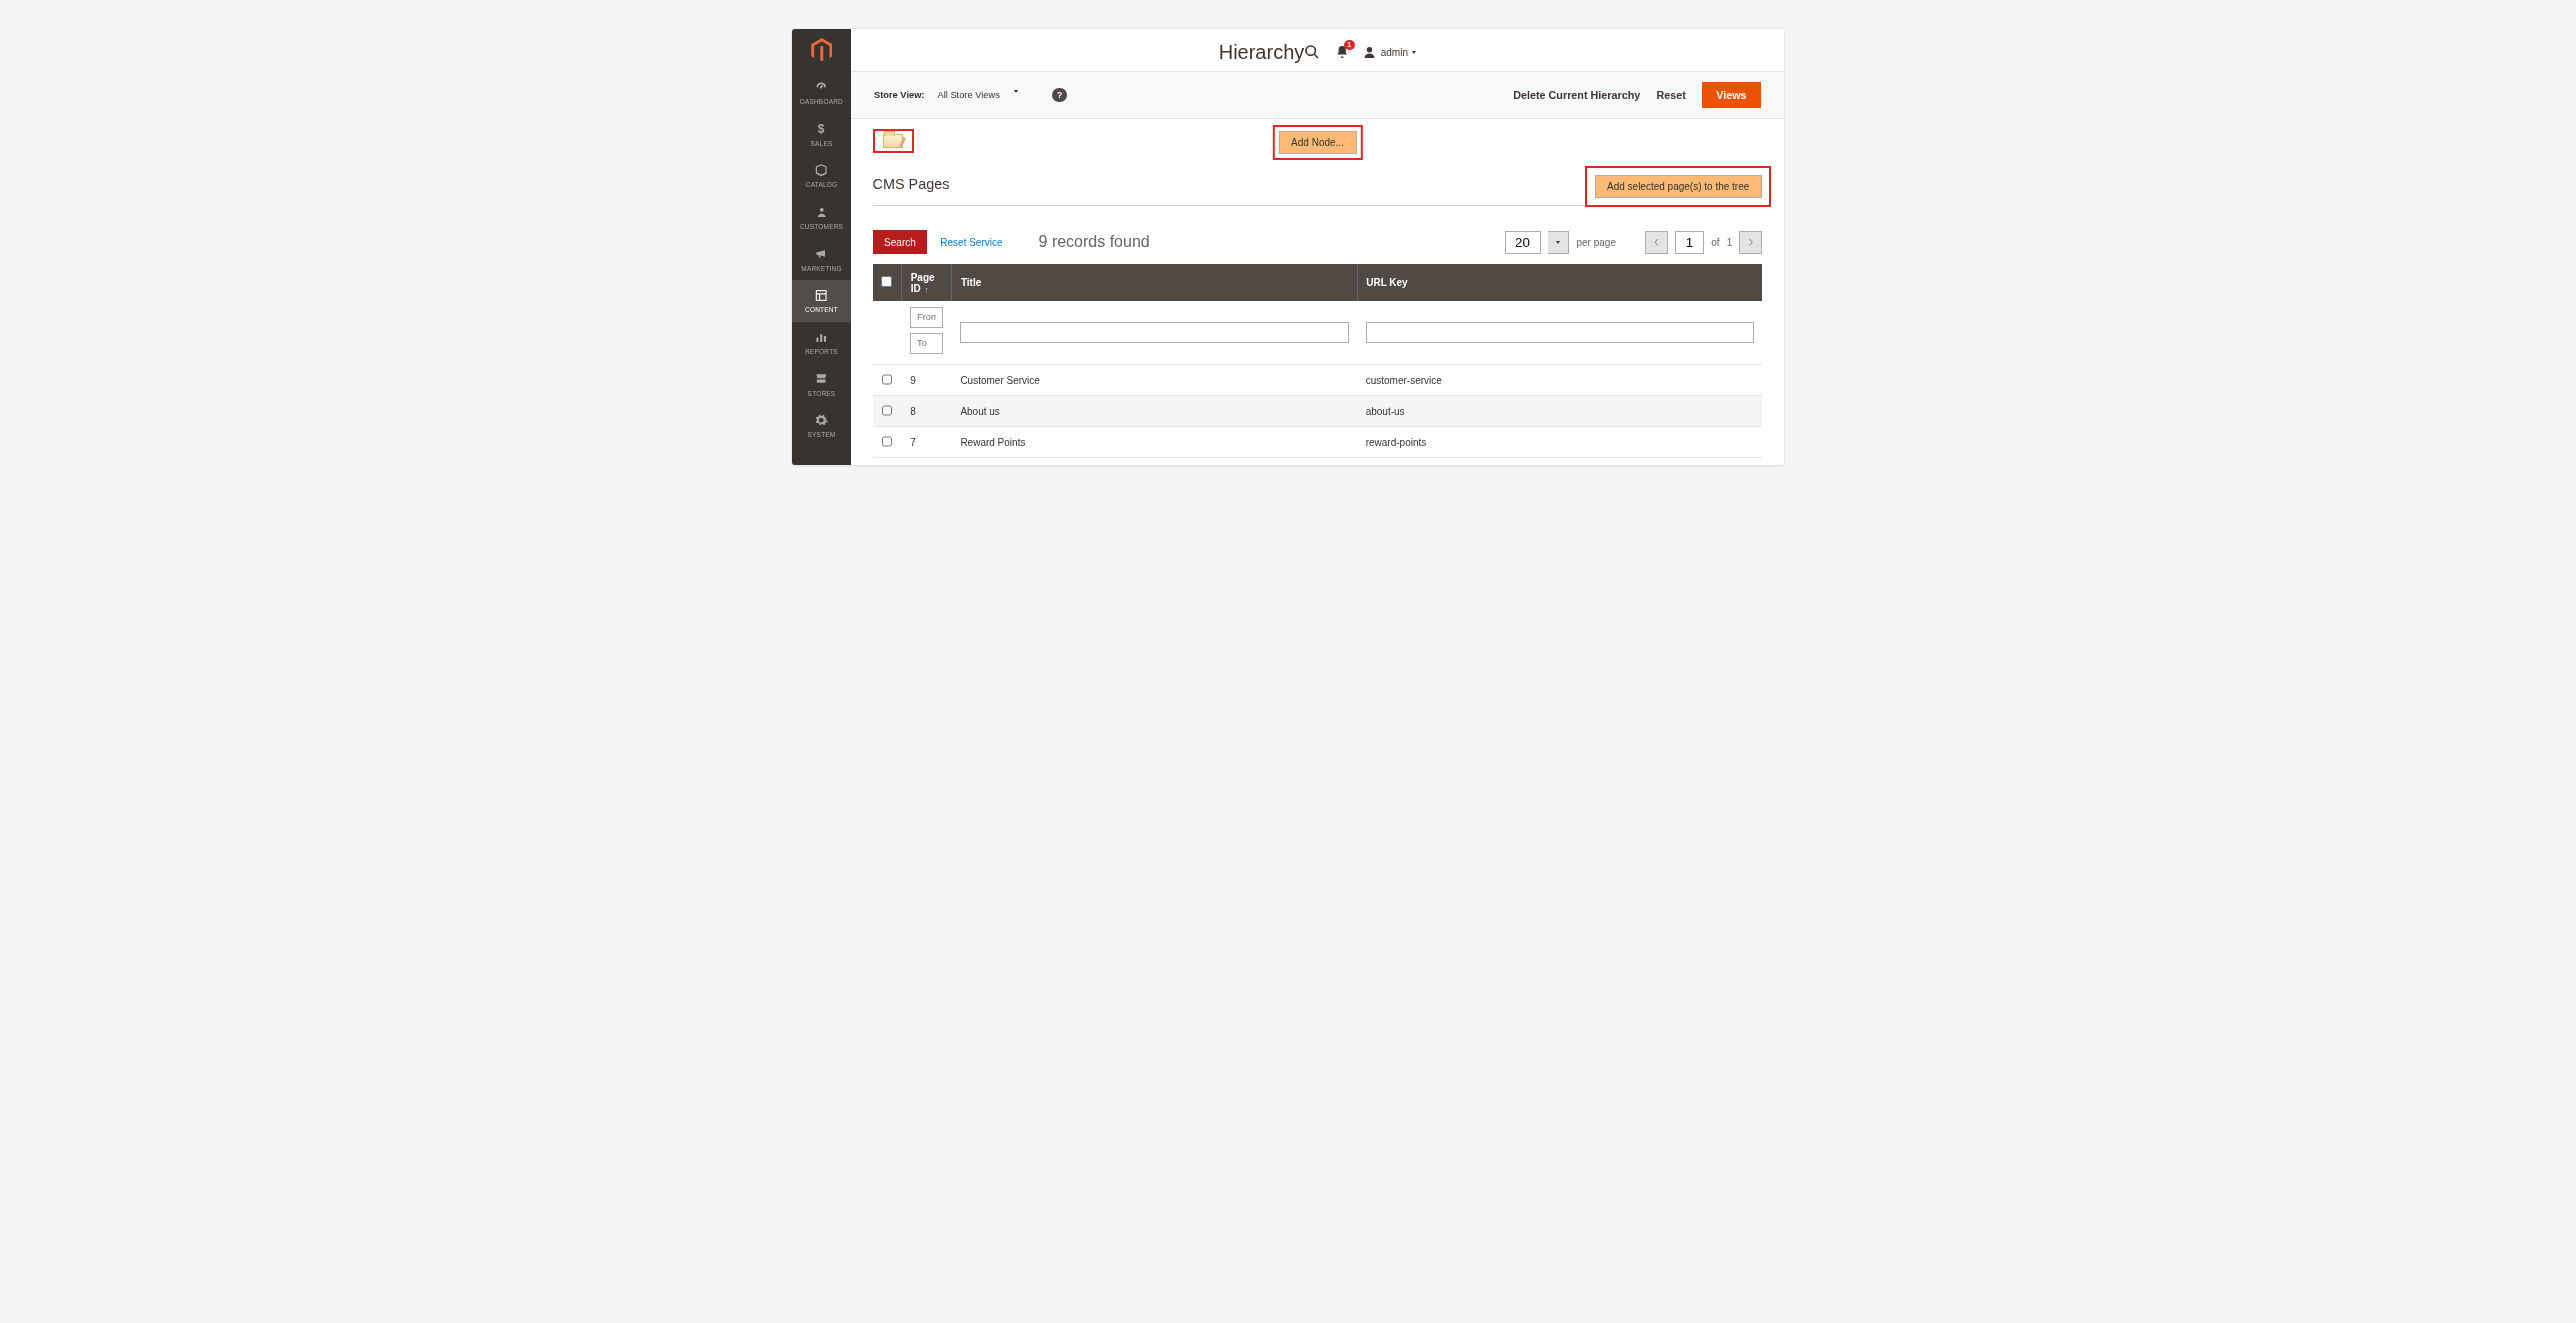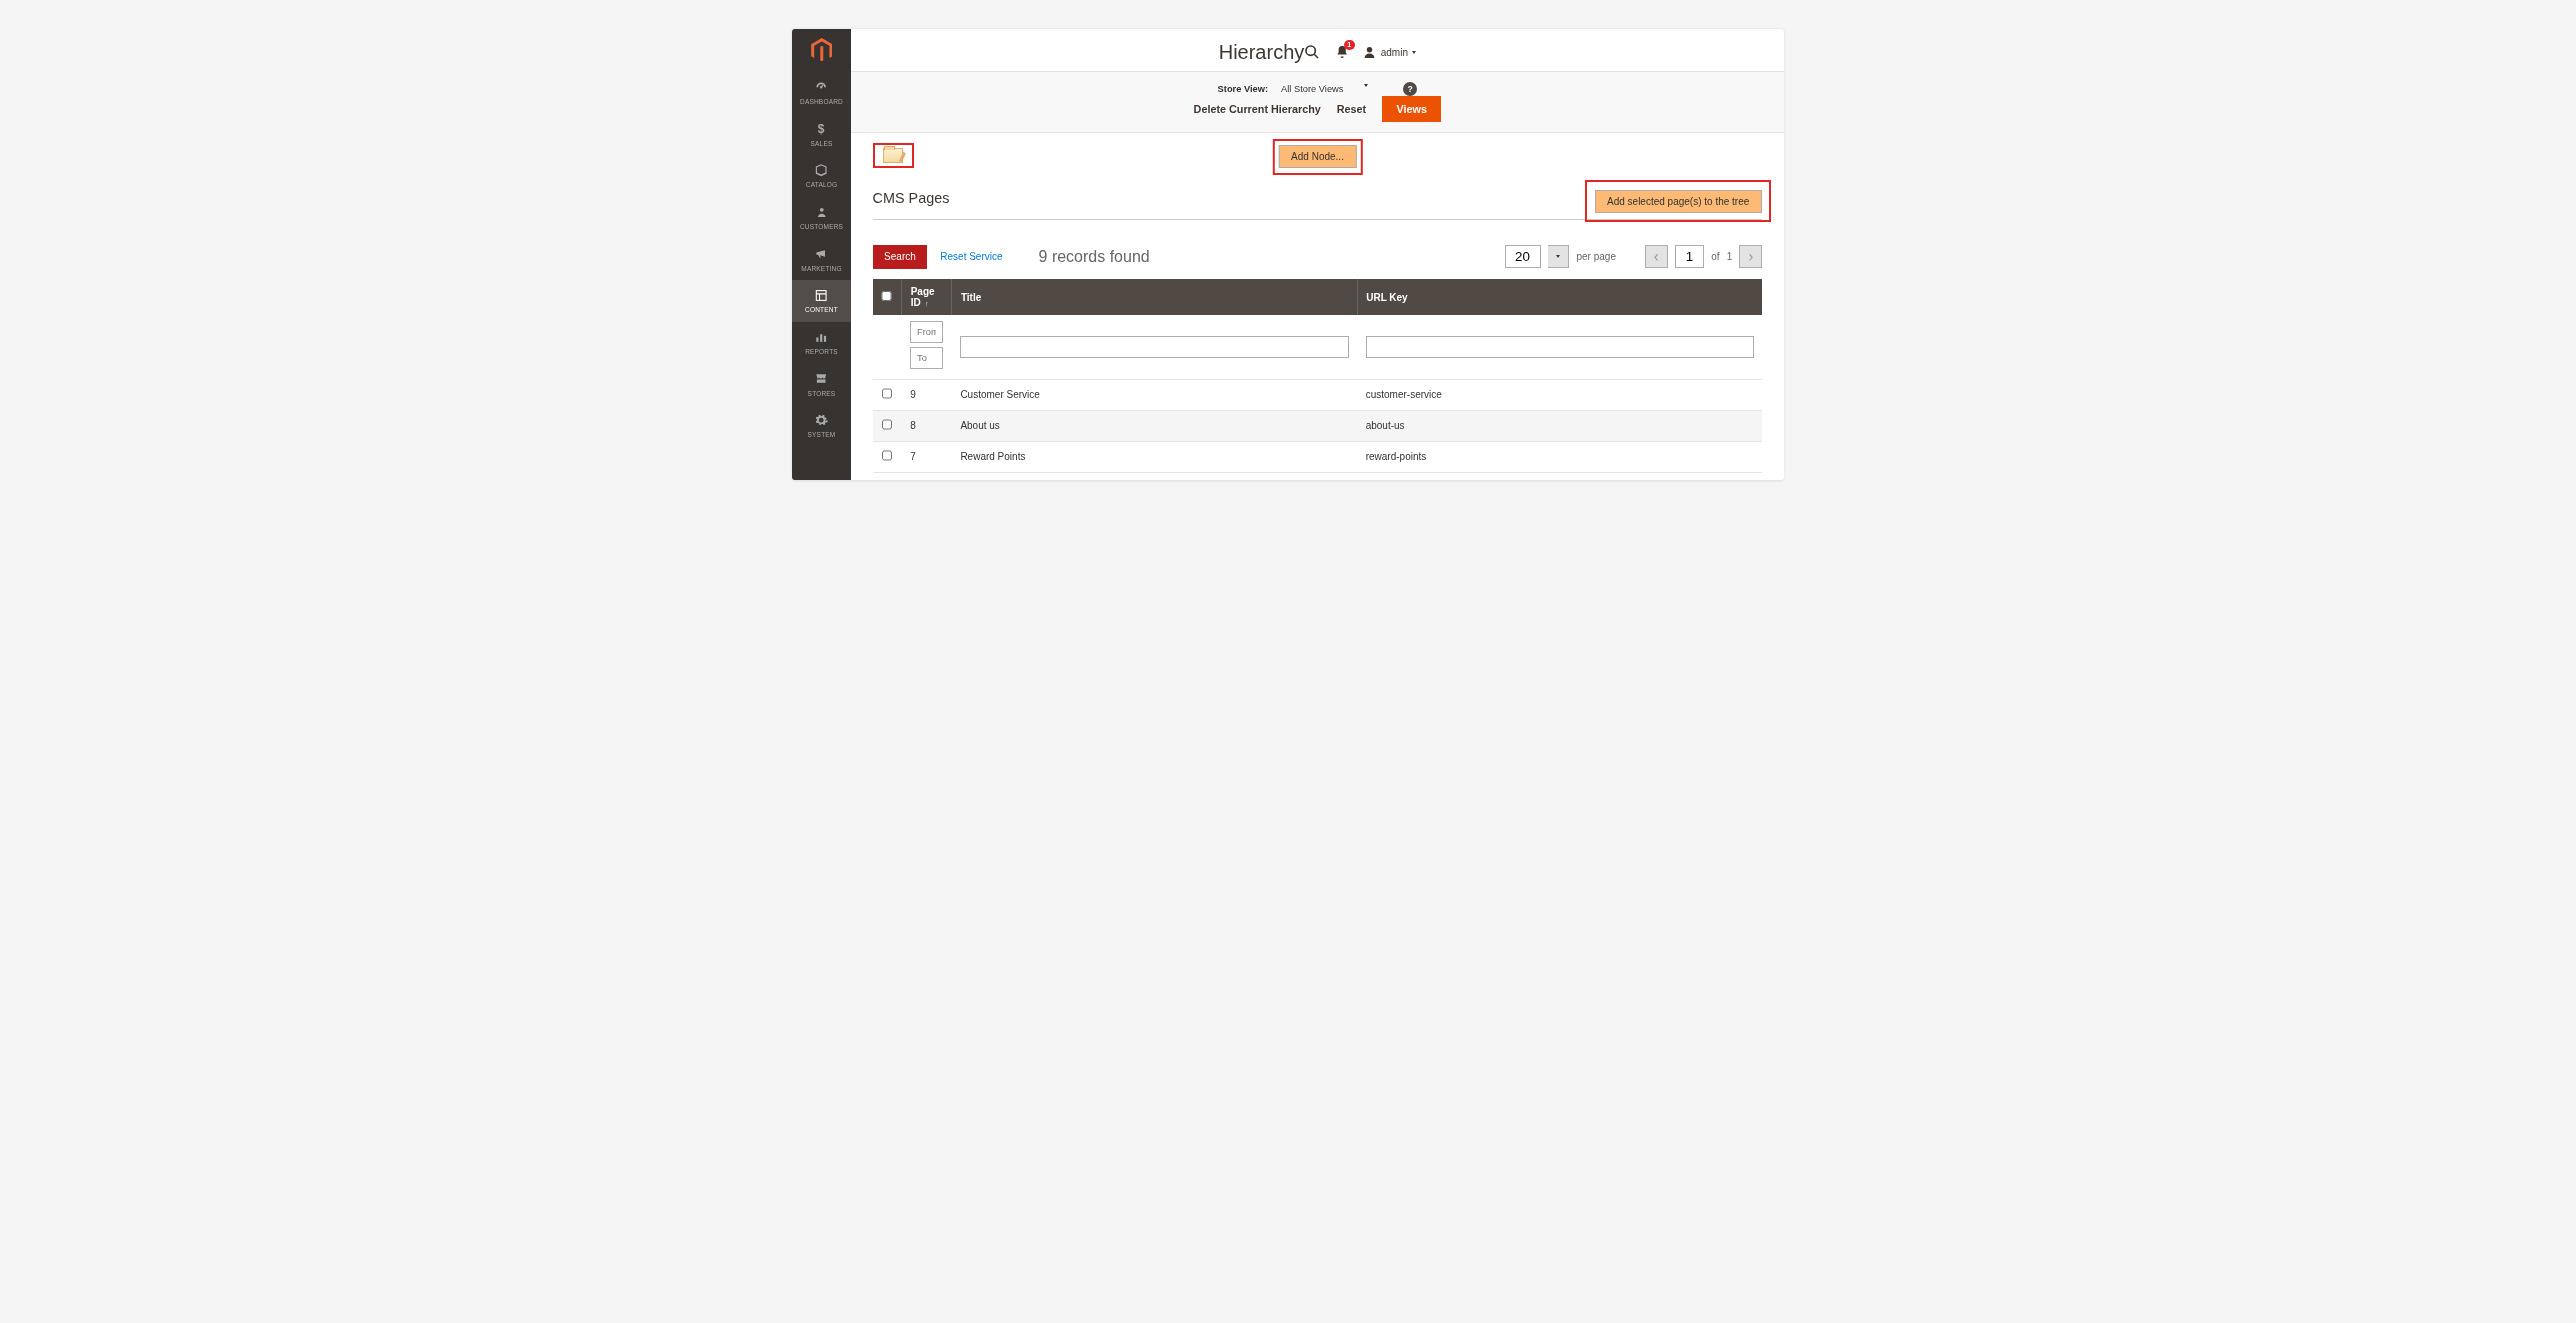--- a/index.html
+++ b/index.html
@@ -19,24 +19,24 @@
   
   .main { flex: 1; display: flex; flex-direction: column; }
   .topbar { display: flex; align-items: center; justify-content: center; padding: 11.5px 21.6px 7.2px; }
   .page-title { font-size: 20px; font-weight: 400; color: #41362f; }
   .top-actions { display: flex; align-items: center; gap: 14.4px; }
   .icon-btn { position: relative; cursor: pointer; display:flex; align-items:center; }
   .badge { position: absolute; top: -4.3px; right: -5.7px; background: #e22626; color: #fff; font-size: 7.2px; border-radius: 5.8px; padding: 0 3.6px; line-height:10px; font-weight:600;}
   .admin-user { display:flex; align-items:center; gap:4.3px; font-size:10px; color:#41362f; cursor:pointer;}
   .caret-down { width:0; height:0; border-left:2.9px solid transparent; border-right:2.9px solid transparent; border-top:3.6px solid #41362f; }
 
-  .store-bar { background: #f8f8f8; border-top:0.7px solid #e3e3e3; border-bottom:0.7px solid #e3e3e3; padding: 10px 12px; display:flex; align-items:center; justify-content:space-between;flex-direction:column; }
+  .store-bar { background: #f8f8f8; border-top:0.7px solid #e3e3e3; border-bottom:0.7px solid #e3e3e3; padding: 10px 23px; display:flex; align-items:center; justify-content:space-between; }
   .store-left { display:flex; align-items:center; gap:13px; }
   .store-label { font-size: 9.3px; font-weight: 700; color:#303030; }
-  .store-select { font-size: 9.3px; color:#333; display:flex; align-items:flex-start; gap:21px; cursor:pointer; }
+  .store-select { font-size: 9.3px; color:#333; display:flex; align-items:flex-start; gap:14px; cursor:pointer; }
   .store-select .caret-down { border-top-color:#333; }
   .help-icon { width:14.4px; height:14.4px; border-radius:50%; background:#514943; color:#fff; display:flex; align-items:center; justify-content:center; font-size:8.6px; font-weight:700; cursor:pointer; margin-left:21.6px;}
   .store-right { display:flex; align-items:center; gap:16px; }
   .link-action { font-size: 10.8px; color:#41362f; font-weight:600; cursor:pointer; }
   .btn-primary { background:#eb5202; color:#fff; border:none; padding:7.2px 14.4px; font-size:10.8px; font-weight:600; cursor:pointer; }
 
   .content-area { padding: 10px 21.6px 7.2px; }
 
   .tree-row { display:flex; align-items:flex-start; justify-content:flex-start; position:relative; height: 37px;}
   .tree-root { border:2.2px solid #e22626; padding:2.9px 8.6px; display:inline-flex; align-items:center; gap:2.9px; }

